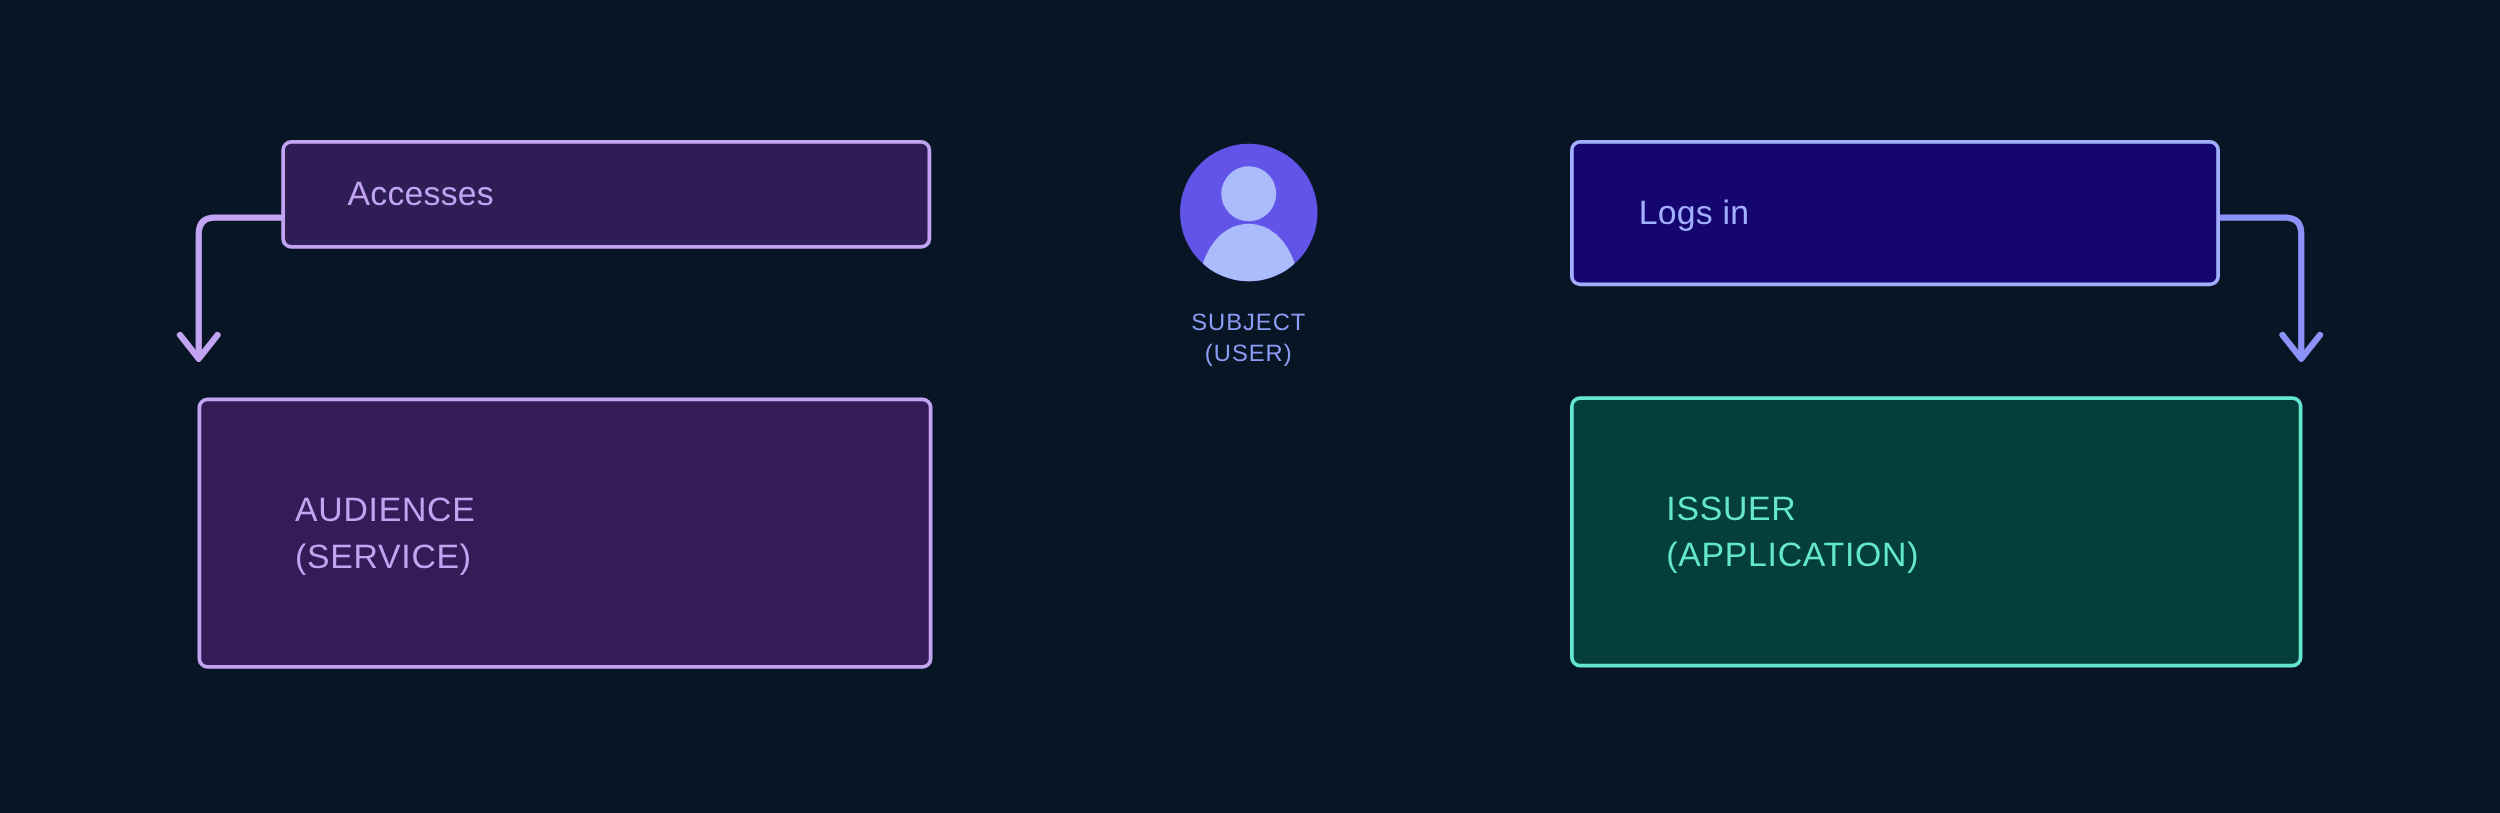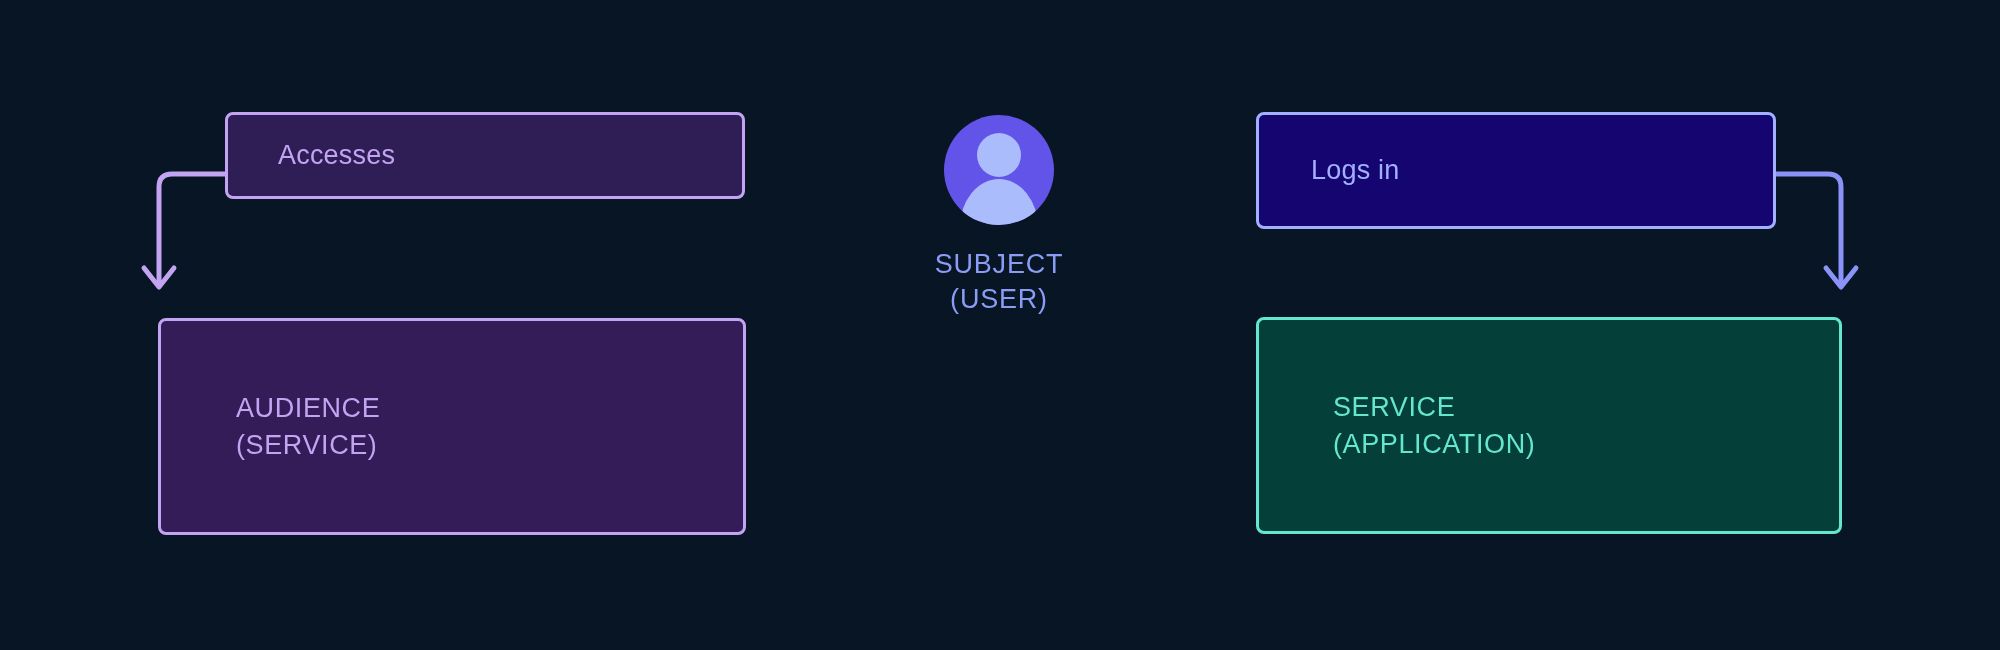--- a/index.html
+++ b/index.html
@@ -145,21 +145,21 @@
     top: 64px;
     transform: translateX(-50%);
     width: 78px;
     height: 78px;
     border-radius: 50% 50% 0 0 / 62% 62% 0 0;
     background: #aabcfb;
   }
   #subject-label {
     margin-top: 22px;
     text-align: center;
-    font-size: 27px;
+    font-size: 19px;
     line-height: 1.30;
     color: #8b9cf5;
     letter-spacing: 0.8px;
     white-space: pre-line;
   }
 </style>
 </head>
 <body>
 
 <div id="stage">
@@ -196,21 +196,21 @@
   <div class="node" id="node-logsin">
     <div class="node-text">Logs in</div>
   </div>
 
   <div class="node" id="node-audience">
     <div class="node-text">AUDIENCE
 (SERVICE)</div>
   </div>
 
   <div class="node" id="node-issuer">
-    <div class="node-text">SERVICE
+    <div class="node-text">ISSUER
 (APPLICATION)</div>
   </div>
 
   <div id="subject-group">
     <div id="subject-avatar">
       <div class="av-head"></div>
       <div class="av-body"></div>
     </div>
     <div id="subject-label">SUBJECT
 (USER)</div>

